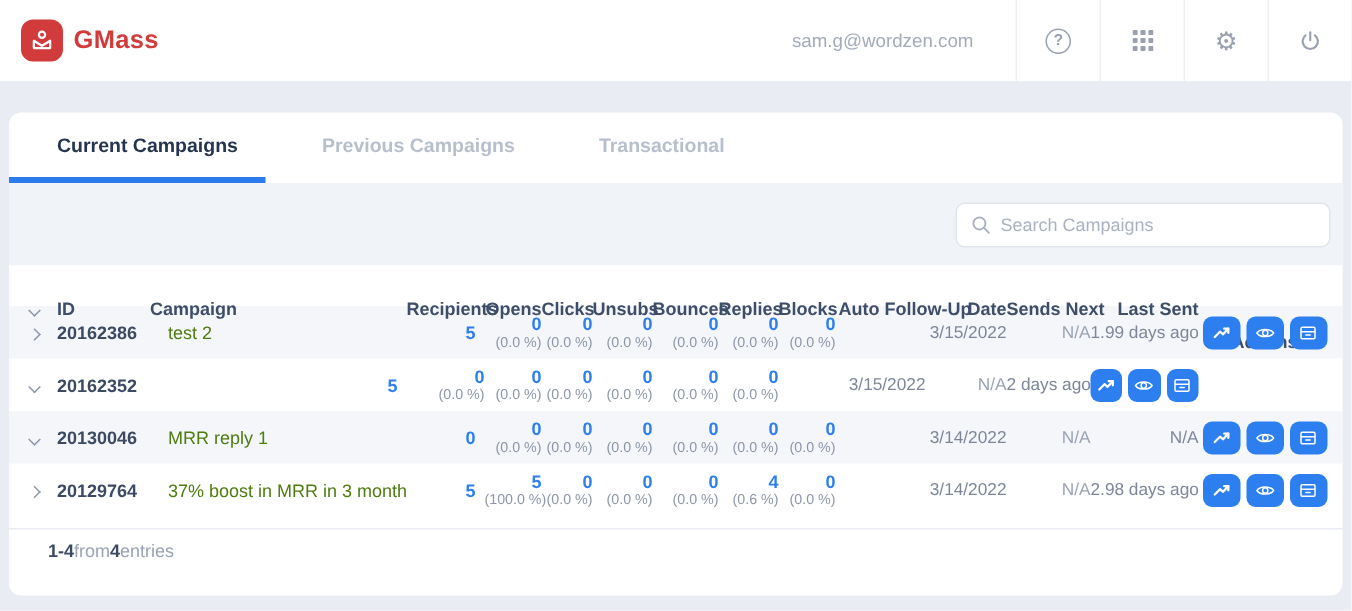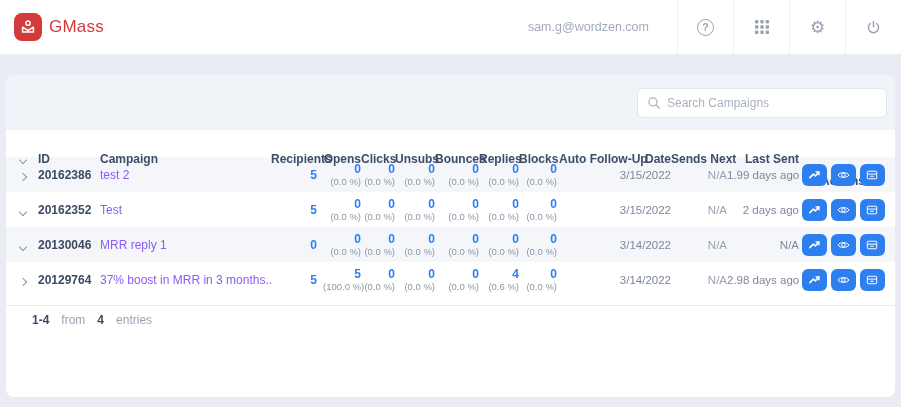--- a/index.html
+++ b/index.html
@@ -13,21 +13,21 @@
   
   .topbar {
     height:54px; background:#fff; display:flex; align-items:center;
     padding-left:14px;
   }
   .brand { display:flex; align-items:center; gap:7px; }
   .brand-badge {
     width:28px; height:28px; border-radius:8px; background:#d23b3b;
     display:flex; align-items:center; justify-content:center;
   }
-  .brand-name { font-size:17px; font-weight:400; color:#d23b3b; letter-spacing:.2px; }
+  .brand-name { font-size:17px; font-weight:700; color:#d23b3b; letter-spacing:.2px; }
   .topbar-right { margin-left:auto; display:flex; align-items:stretch; height:100%; }
   .account-email {
     display:flex; align-items:center; padding:0 28px 0 10px;
     font-size:12.5px; color:#a3abba;
   }
   .top-icon-cell {
     width:56px; display:flex; align-items:center; justify-content:center;
     border-left:1px solid #edeff3; cursor:pointer;
   }
   .qicon {
@@ -87,38 +87,38 @@
 
   .chev {
     display:inline-block; width:6px; height:6px;
     border-right:1.6px solid #8c96a8; border-bottom:1.6px solid #8c96a8;
     margin-left:4px; cursor:pointer;
   }
   .chev.right { transform:rotate(-45deg); }
   .chev.down  { transform:rotate(45deg); }
 
   .cell-id { font-size:12px; font-weight:700; color:#3c4a63; white-space:nowrap; }
-  .cell-camp { font-size:12px; color:#8b5cf6; white-space:nowrap; overflow:hidden; padding-right:6px; }
+  .cell-camp { font-size:12px; color:#4d7c0f; white-space:nowrap; overflow:hidden; padding-right:6px;margin-left:12px; }
   .cell-recip { font-size:12px; font-weight:600; color:#2d7ff0; cursor:pointer; }
   .stat-n { display:block; font-size:12px; font-weight:600; color:#2d7ff0; line-height:13px; cursor:pointer; }
   .stat-p { display:block; font-size:9.5px; color:#8d96a8; line-height:11px; font-style:normal; }
   .cell-date  { font-size:11.5px; color:#7d8799; }
   .cell-snext { font-size:11.5px; color:#9aa3b4; }
   .cell-lsent { font-size:11.5px; color:#7d8799; }
 
   .abtn {
     width:25px; height:22px; border:none; border-radius:6px; background:#2d7ff0;
     display:flex; align-items:center; justify-content:center; cursor:pointer; padding:0;
   }
   .abtn svg { display:block; }
 
   
   .tfoot {
     border-top:1px solid #e8ebf1; margin-top:8px; height:28px;
-    display:flex; align-items:center; padding-left:26px; font-size:12px; gap:12px;
+    display:flex; align-items:center; padding-left:26px; font-size:12px; gap:0;
   }
   .tfoot .dark { font-weight:700; color:#3c4a63; }
   .tfoot .lite { color:#9aa3b4; }
 </style>
 </head>
 <body>
 
 <div class="topbar">
   <div class="brand">
     <div class="brand-badge">
@@ -157,20 +157,31 @@
       <svg width="17" height="17" viewBox="0 0 24 24">
         <path d="M12 3.5 V11" stroke="#99a1b0" stroke-width="2" stroke-linecap="round" fill="none"></path>
         <path d="M7.6 6.4 a7.2 7.2 0 1 0 8.8 0" fill="none" stroke="#99a1b0" stroke-width="2" stroke-linecap="round"></path>
       </svg>
     </div>
   </div>
 </div>
 
 <div class="card">
 
+  <div class="tabs">
+    <div class="tab first active">
+      <span>Current Campaigns</span>
+    </div>
+    <div class="tab">
+      <span>Previous Campaigns</span>
+    </div>
+    <div class="tab">
+      <span>Transactional</span>
+    </div>
+  </div>
 
   <div class="toolbar">
     <div class="search-box">
       <svg width="14" height="14" viewBox="0 0 16 16">
         <circle cx="6.8" cy="6.8" r="4.6" fill="none" stroke="#a8b0bf" stroke-width="1.4"></circle>
         <path d="M10.4 10.4 L14 14" stroke="#a8b0bf" stroke-width="1.4" stroke-linecap="round"></path>
       </svg>
       <input type="text" placeholder="Search Campaigns" style="">
     </div>
   </div>
@@ -245,21 +256,20 @@
             <path d="M4 10.5 H20" stroke="#fff" stroke-width="1.7"></path>
             <path d="M9.5 14.2 H14.5" stroke="#fff" stroke-width="1.7" stroke-linecap="round"></path>
           </svg>
       </button>
     </span>
   </div>
 
   <div class="trow">
     <span><i class="chev down"></i></span>
     <span class="cell-id">20162352</span>
-    <span class="cell-camp">Test</span>
     <span class="c-recip cell-recip">5</span>
     <span class="c-stat">
         <b class="stat-n">0</b>
         <i class="stat-p">(0.0 %)</i>
       </span>
     <span class="c-stat">
         <b class="stat-n">0</b>
         <i class="stat-p">(0.0 %)</i>
       </span>
     <span class="c-stat">

